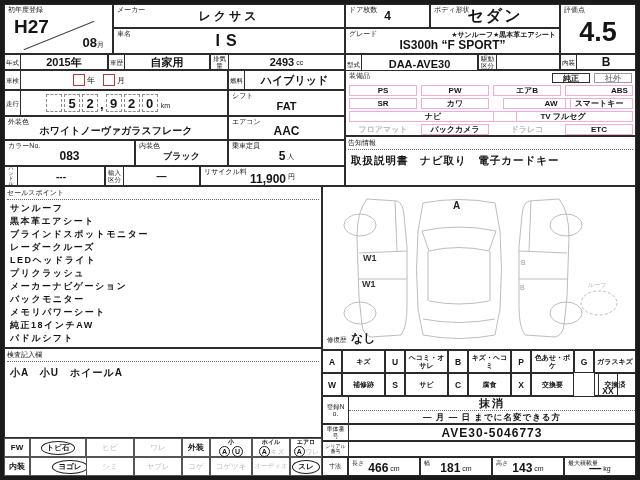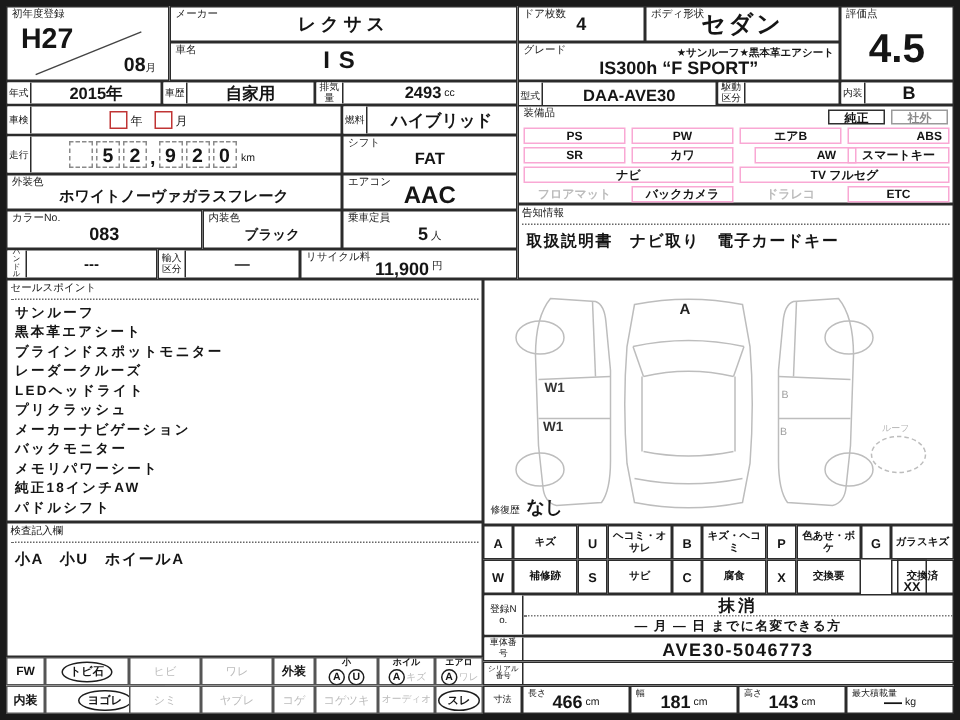--- a/index.html
+++ b/index.html
@@ -123,21 +123,21 @@
     <span class="lab">シフト</span>
     <div class="val" style="top:6px;font-size:11px;">FAT</div>
   </div>
 
   <div class="cell" style="left:0;top:112px;width:224px;height:24px;">
     <span class="lab">外装色</span>
     <div class="val" style="top:6px;font-size:10px;">ホワイトノーヴァガラスフレーク</div>
   </div>
   <div class="cell" style="left:224px;top:112px;width:117px;height:24px;">
     <span class="lab">エアコン</span>
-    <div class="val" style="top:6px;font-size:16px;">AAC</div>
+    <div class="val" style="top:6px;font-size:12px;">AAC</div>
   </div>
 
   <div class="cell" style="left:0;top:136px;width:131px;height:26px;">
     <span class="lab">カラーNo.</span>
     <div class="val" style="top:6px;font-size:12px;">083</div>
   </div>
   <div class="cell" style="left:131px;top:136px;width:93px;height:26px;">
     <span class="lab">内装色</span>
     <div class="val" style="top:6px;font-size:9px;">ブラック</div>
   </div>
@@ -174,21 +174,21 @@
         <span>社外</span>
       </div>
     <div class="eq" style="left:3px;top:14px;width:68px;">PS</div>
     <div class="eq" style="left:75px;top:14px;width:68px;">PW</div>
     <div class="eq" style="left:147px;top:14px;width:68px;">エアB</div>
     <div class="eq" style="left:219px;top:14px;width:68px;padding-left:41px;">ABS</div>
     <div class="eq" style="left:3px;top:27px;width:68px;">SR</div>
     <div class="eq" style="left:75px;top:27px;width:68px;">カワ</div>
     <div class="eq" style="left:157px;top:27px;width:68px;padding-left:28px;">AW</div>
     <div class="eq" style="left:219px;top:27px;width:68px;">スマートキー</div>
-    <div class="eq" style="left:3px;top:40px;width:140px;">ナビ</div>
+    <div class="eq" style="left:3px;top:40px;width:168px;">ナビ</div>
     <div class="eq" style="left:147px;top:40px;width:140px;">TV フルセグ</div>
     <div class="eq off" style="left:3px;top:53px;width:68px;">フロアマット</div>
     <div class="eq" style="left:75px;top:53px;width:68px;">バックカメラ</div>
     <div class="eq off" style="left:147px;top:53px;width:68px;">ドラレコ</div>
     <div class="eq" style="left:219px;top:53px;width:68px;">ETC</div>
   </div>
 
   <div class="cell" style="left:341px;top:132px;width:291px;height:50px;">
     <div class="dothead">告知情報</div>
     <div style="position:absolute;left:5px;top:17px;font-size:10.5px;font-weight:bold;letter-spacing:1px;">取扱説明書　ナビ取り　電子カードキー</div>

